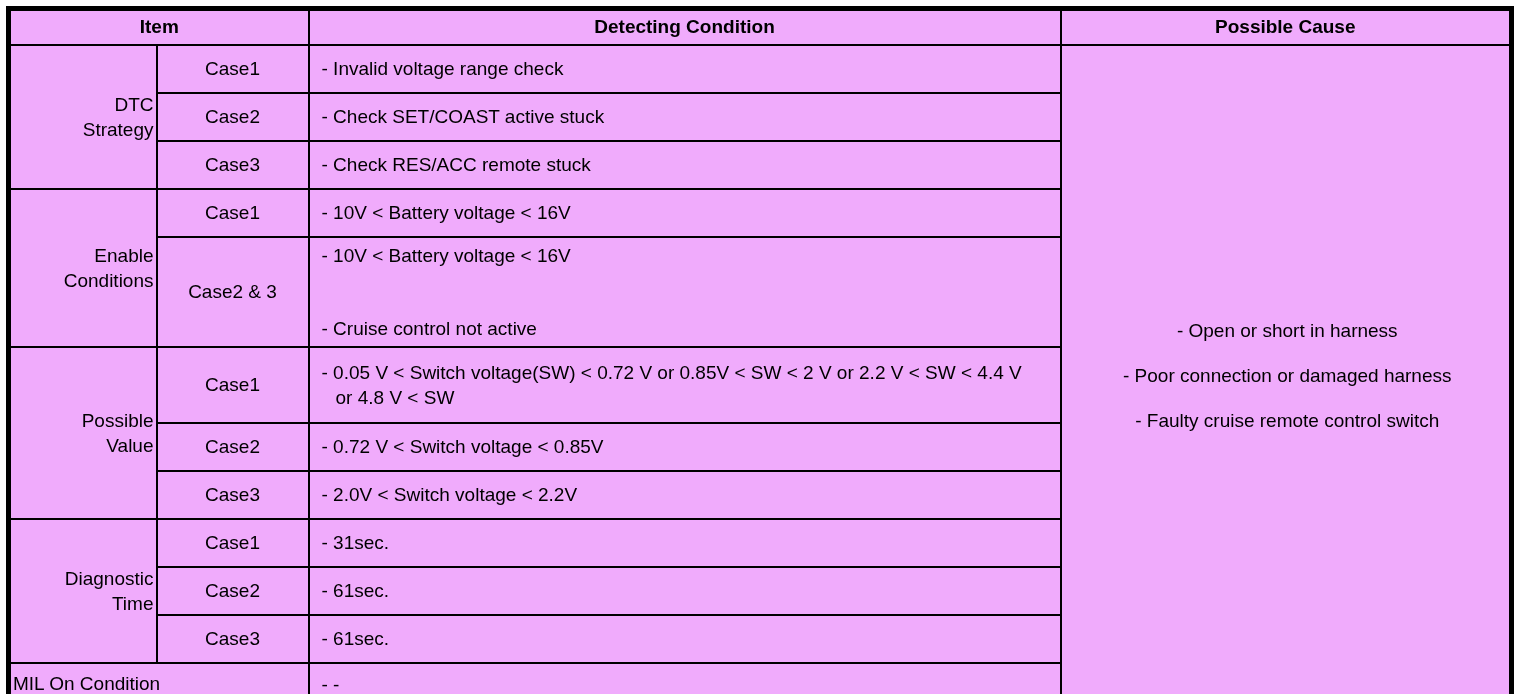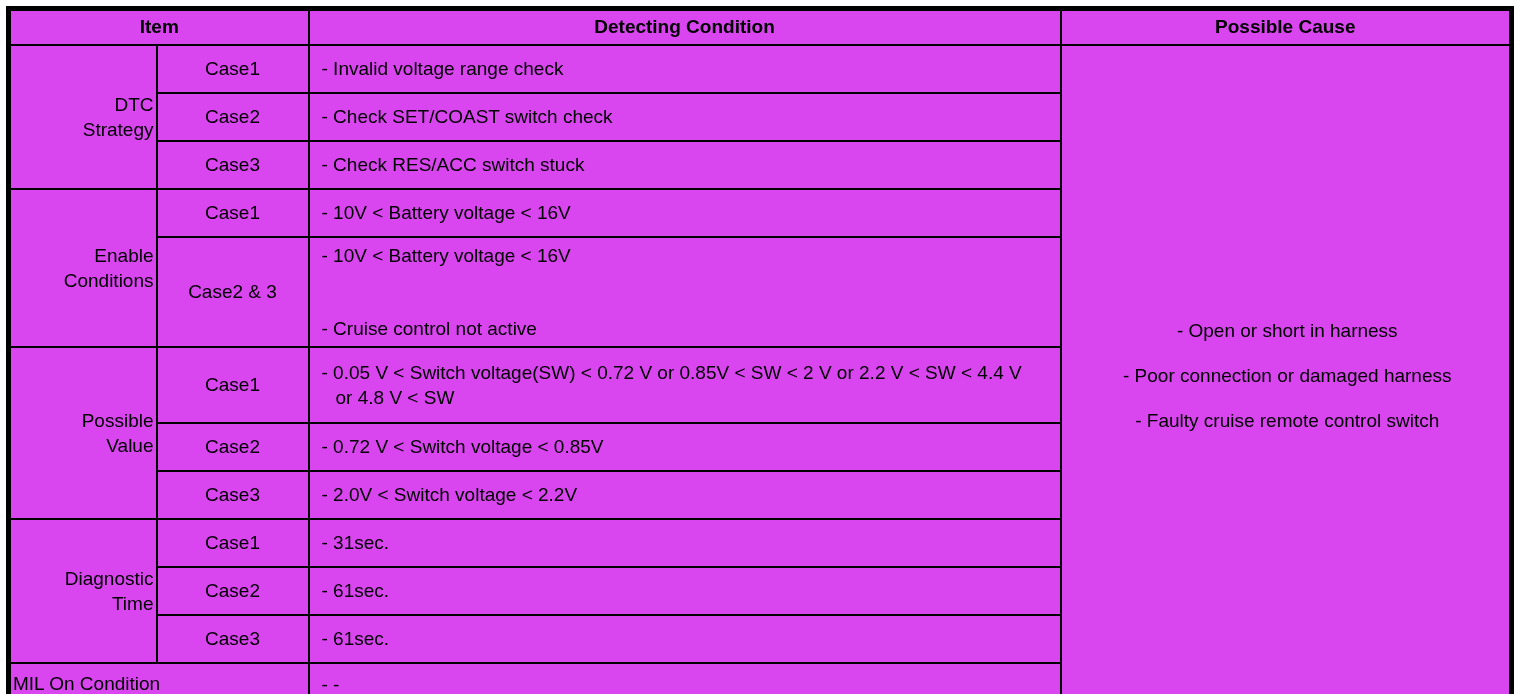--- a/index.html
+++ b/index.html
@@ -20,21 +20,21 @@
     width: 100%;
     height: 100%;
     border-collapse: collapse;
     table-layout: fixed;
     border: 5px solid #000000;
   }
   table.dtc-table td, table.dtc-table th {
     border: 2px solid #000000;
     font-size: 19px;
     color: #000000;
-    background: #d946ef;
+    background: #f0abfc;
     box-sizing: border-box;
     overflow: hidden;
   }
   th.hdr {
     font-weight: bold;
     font-size: 20px;
     text-align: center;
     vertical-align: middle;
     height: 36px;
     padding: 4px 2px;
@@ -112,27 +112,27 @@
       </td>
       <td class="cause-cell" rowspan="12">
         <div class="cause-line">- Open or short in harness</div>
         <div class="cause-line">- Poor connection or damaged harness</div>
         <div class="cause-line">- Faulty cruise remote control switch</div>
       </td>
     </tr>
     <tr class="row-std">
       <td class="case-cell">Case2</td>
       <td class="cond-cell">
-        <div class="cond-line">- Check SET/COAST switch check</div>
+        <div class="cond-line">- Check SET/COAST active stuck</div>
       </td>
     </tr>
     <tr class="row-std">
       <td class="case-cell">Case3</td>
       <td class="cond-cell">
-        <div class="cond-line">- Check RES/ACC switch stuck</div>
+        <div class="cond-line">- Check RES/ACC remote stuck</div>
       </td>
     </tr>
 
     <tr class="row-std">
       <td class="group-cell" rowspan="2">Enable
 Conditions</td>
       <td class="case-cell">Case1</td>
       <td class="cond-cell">
         <div class="cond-line">- 10V &lt; Battery voltage &lt; 16V</div>
       </td>

